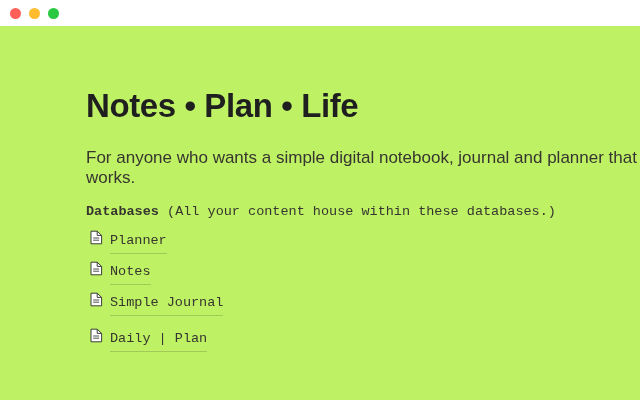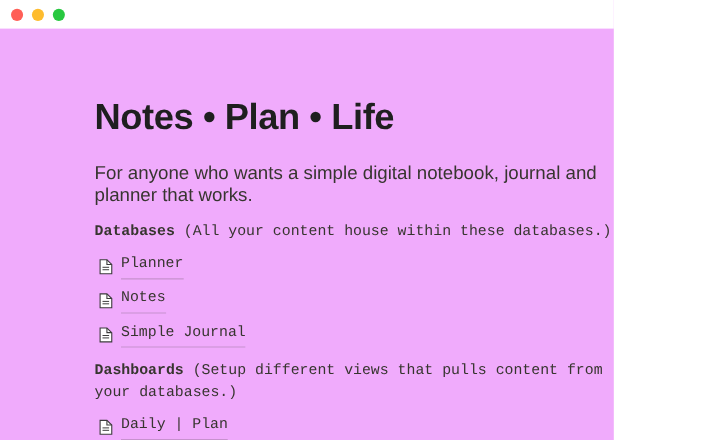--- a/index.html
+++ b/index.html
@@ -8,23 +8,23 @@
   }
   body {
     width: 640px;
     height: 400px;
     background: #ffffff;
     font-family: "Liberation Sans", sans-serif;
     overflow: hidden;
   }
   #app-window {
     position: relative;
-    width: 558px;
+    width: 640px;
     height: 400px;
-    background: #f0abfc;
+    background: #bef264;
     box-sizing: border-box;
   }
   #titlebar {
     height: 26px;
     display: flex;
     align-items: center;
     padding-left: 10px;
     background: #ffffff;
     box-sizing: border-box;
   }
@@ -68,21 +68,20 @@
     margin: 0 0 8px 0;
   }
   .section-head b {
     font-weight: bold;
   }
   .section-note {
     font-weight: normal;
   }
   .page-link {
     display: flex;
-    align-items: center;
     gap: 7px;
     margin: 0 0 7px 0;
     padding-left: 4px;
     font-size: 13.5px;
     line-height: 22px;
     color: #37352f;
     cursor: pointer;
     width: max-content;
   }
   .page-link .label {
@@ -154,24 +153,20 @@
             <path d="M1 1.2h6.2L11.6 5.4v8.4H1z" fill="#ffffff" stroke="#3c3c3c" stroke-width="1"></path>
             <path d="M7.2 1.2v4.2h4.4" fill="none" stroke="#3c3c3c" stroke-width="1"></path>
             <path d="M3.2 8h6M3.2 10.2h6" stroke="#3c3c3c" stroke-width="0.9"></path>
           </svg>
         </span>
         <span class="label">Simple Journal</span>
       </div>
     </div>
 
     <div class="list-group">
-      <p class="section-head">
-        <b>Dashboards</b>
-        <span class="section-note">(Setup different views that pulls content from your databases.)</span>
-      </p>
 
       <div class="page-link">
         <span class="doc-icon">
           <svg width="13" height="15" viewBox="0 0 13 15" xmlns="http://www.w3.org/2000/svg">
             <path d="M1 1.2h6.2L11.6 5.4v8.4H1z" fill="#ffffff" stroke="#3c3c3c" stroke-width="1"></path>
             <path d="M7.2 1.2v4.2h4.4" fill="none" stroke="#3c3c3c" stroke-width="1"></path>
             <path d="M3.2 8h6M3.2 10.2h6" stroke="#3c3c3c" stroke-width="0.9"></path>
           </svg>
         </span>
         <span class="label">Daily | Plan</span>

